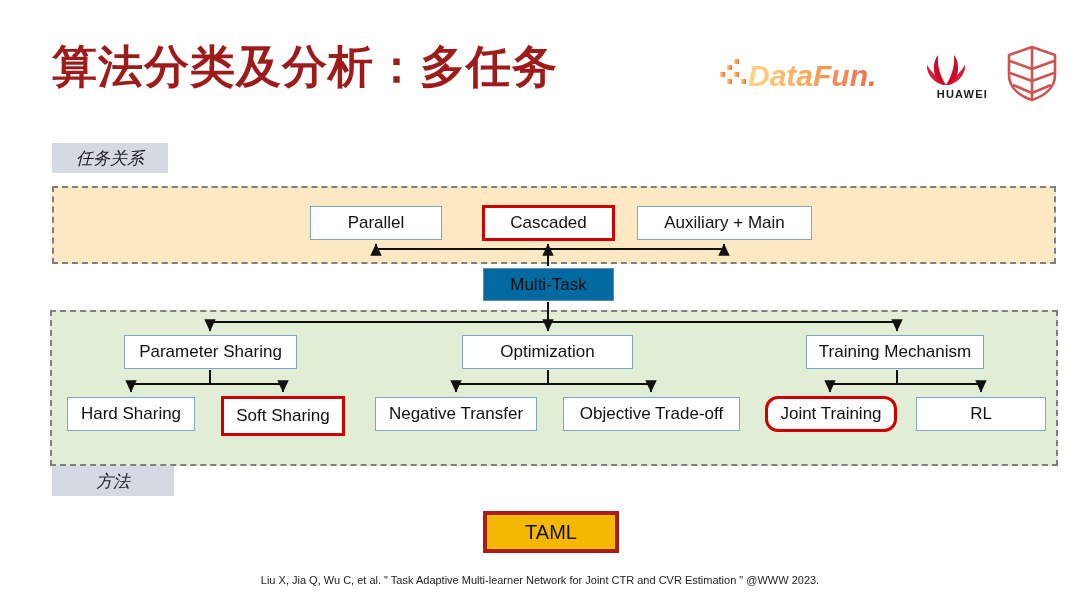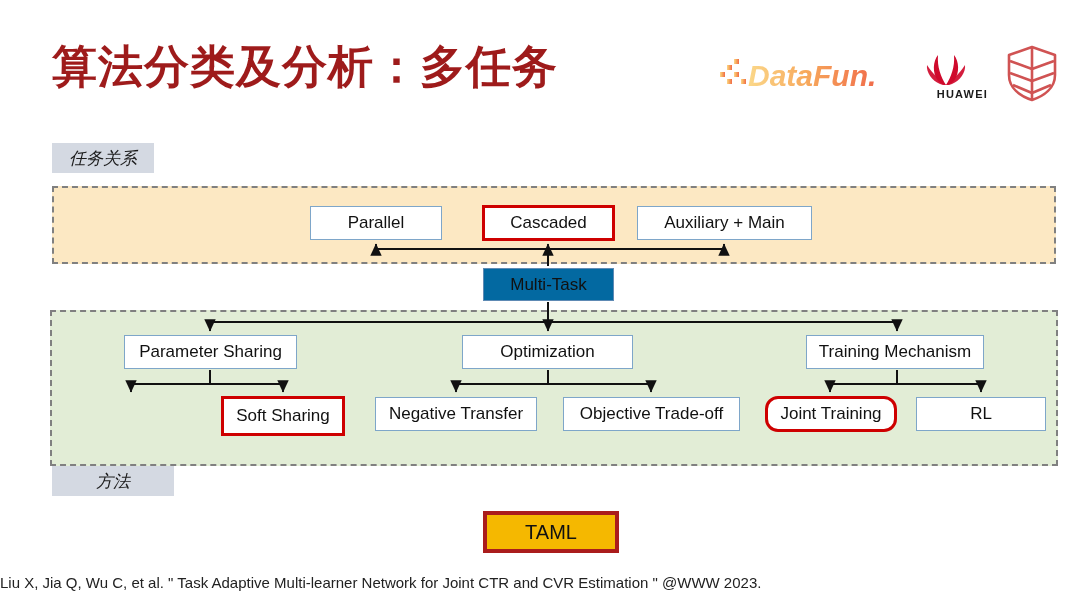--- a/index.html
+++ b/index.html
@@ -29,21 +29,21 @@
   
   .tag{
     position:absolute;
     background:#D4D9E2;
     color:#1b1b1b;
     font-style:italic;
     font-family:"Liberation Serif","DejaVu Serif",serif;
     font-size:17px;
     display:flex;align-items:center;justify-content:center;
   }
-  #tag-relation{left:52px;top:143px;width:102px;height:30px;}
+  #tag-relation{left:52px;top:143px;width:116px;height:30px;}
   #tag-method{left:52px;top:466px;width:122px;height:30px;}
 
   
   .region{position:absolute;border:2px dashed #808080;}
   #region-relation{left:52px;top:186px;width:1000px;height:74px;background:#FCE8C3;}
   #region-method{left:50px;top:310px;width:1004px;height:152px;background:#E2EDD6;}
 
   
   .node{
     position:absolute;
@@ -57,21 +57,21 @@
   .node.hl{border:3px solid #CE0000;}
   .node.fill-blue{background:#0369a1;border:1.5px solid #5E8AB4;}
   .node.taml{background:#F5B800;border:4px solid #AA1C1C;font-size:20px;}
 
   
   #wires{position:absolute;left:0;top:0;width:1080px;height:608px;pointer-events:none;}
 
   
   #caption{
     position:absolute;left:0;right:0;top:574px;
-    font-size:15px;color:#222;
+    text-align:center;font-size:11px;color:#222;
   }
 </style>
 </head>
 <body>
 
 <div class="slide">
 
   <div id="page-title">算法分类及分析：多任务</div>
 
   <div class="logo-row">
@@ -158,20 +158,21 @@
   <div class="node" style="left:310px;top:206px;width:132px;height:34px;">Parallel</div>
   <div class="node hl" style="left:482px;top:205px;width:133px;height:36px;">Cascaded</div>
   <div class="node" style="left:637px;top:206px;width:175px;height:34px;">Auxiliary + Main</div>
 
   <div class="node fill-blue" style="left:483px;top:268px;width:131px;height:33px;">Multi-Task</div>
 
   <div class="node" style="left:124px;top:335px;width:173px;height:34px;">Parameter Sharing</div>
   <div class="node" style="left:462px;top:335px;width:171px;height:34px;">Optimization</div>
   <div class="node" style="left:806px;top:335px;width:178px;height:34px;">Training Mechanism</div>
 
+  <div class="node" style="left:67px;top:397px;width:128px;height:34px;">Hard Sharing</div>
   <div class="node hl" style="left:221px;top:396px;width:124px;height:40px;">Soft Sharing</div>
 
   <div class="node" style="left:375px;top:397px;width:162px;height:34px;">Negative Transfer</div>
   <div class="node" style="left:563px;top:397px;width:177px;height:34px;">Objective Trade-off</div>
 
   <div class="node hl" style="left:765px;top:396px;width:132px;height:36px;border-radius:13px;">Joint Training</div>
   <div class="node" style="left:916px;top:397px;width:130px;height:34px;">RL</div>
 
   <div class="node taml" style="left:483px;top:511px;width:136px;height:42px;">TAML</div>
 

